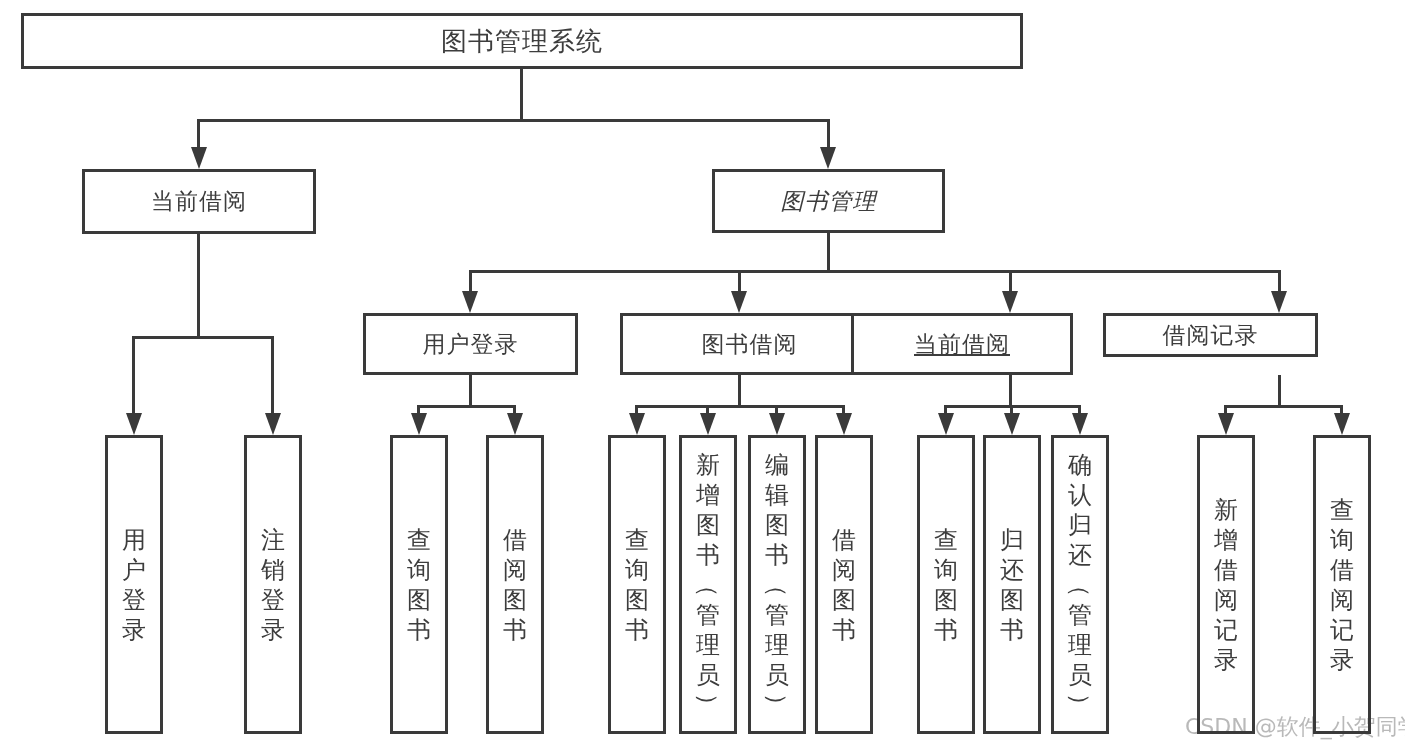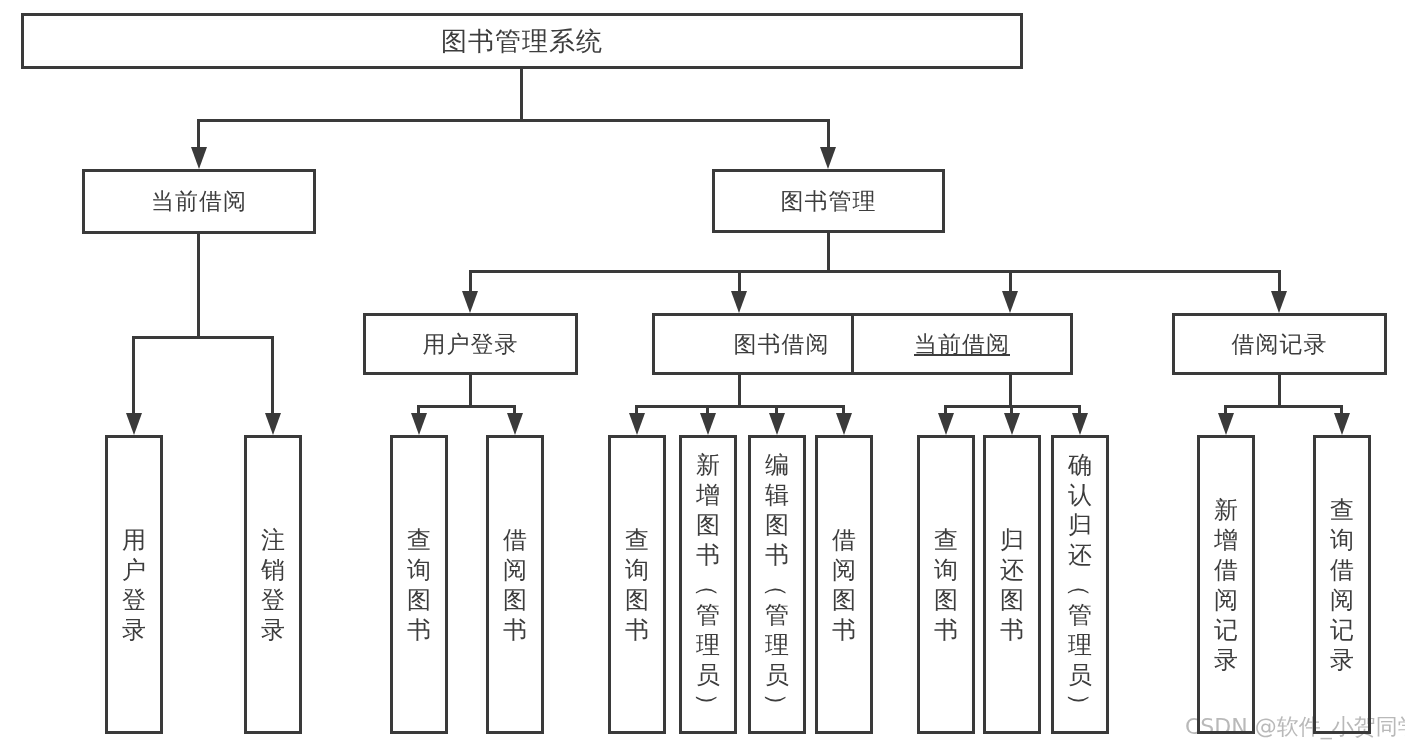--- a/index.html
+++ b/index.html
@@ -37,26 +37,26 @@
     font-size:22px;color:var(--watermark,#b9b9b9);
     white-space:nowrap;mix-blend-mode:darken;
   }
 </style>
 </head>
 <body style="--line: #3a3a3a; --text: #3d3d3d; --background: #ffffff; --watermark: #b9b9b9;">
 
 <div class="node root" style="left:21px;top:13px;width:1002px;height:56px;">图书管理系统</div>
 
 <div class="node" style="left:82px;top:169px;width:234px;height:65px;">当前借阅</div>
-<div class="node" style="left:712px;top:169px;width:233px;height:64px;">图书管理</div>
+<div class="node" style="left:712px;top:169px;width:233px;height:64px;font-style:italic;">图书管理</div>
 
 <div class="node" style="left:363px;top:313px;width:215px;height:62px;">用户登录</div>
-<div class="node" style="left:652px;top:313px;width:259px;height:62px;">图书借阅</div>
+<div class="node" style="left:620px;top:313px;width:259px;height:62px;">图书借阅</div>
 <div class="node" style="left:851px;top:313px;width:222px;height:62px;text-decoration:underline;">当前借阅</div>
-<div class="node" style="left:1172px;top:313px;width:215px;height:62px;">借阅记录</div>
+<div class="node" style="left:1103px;top:313px;width:215px;height:44px;">借阅记录</div>
 
 <div class="node leaf" style="left:105px;top:435px;width:58px;height:299px;">
     <span>用</span>
     <span>户</span>
     <span>登</span>
     <span>录</span>
   </div>
 <div class="node leaf" style="left:244px;top:435px;width:58px;height:299px;">
     <span>注</span>
     <span>销</span>

